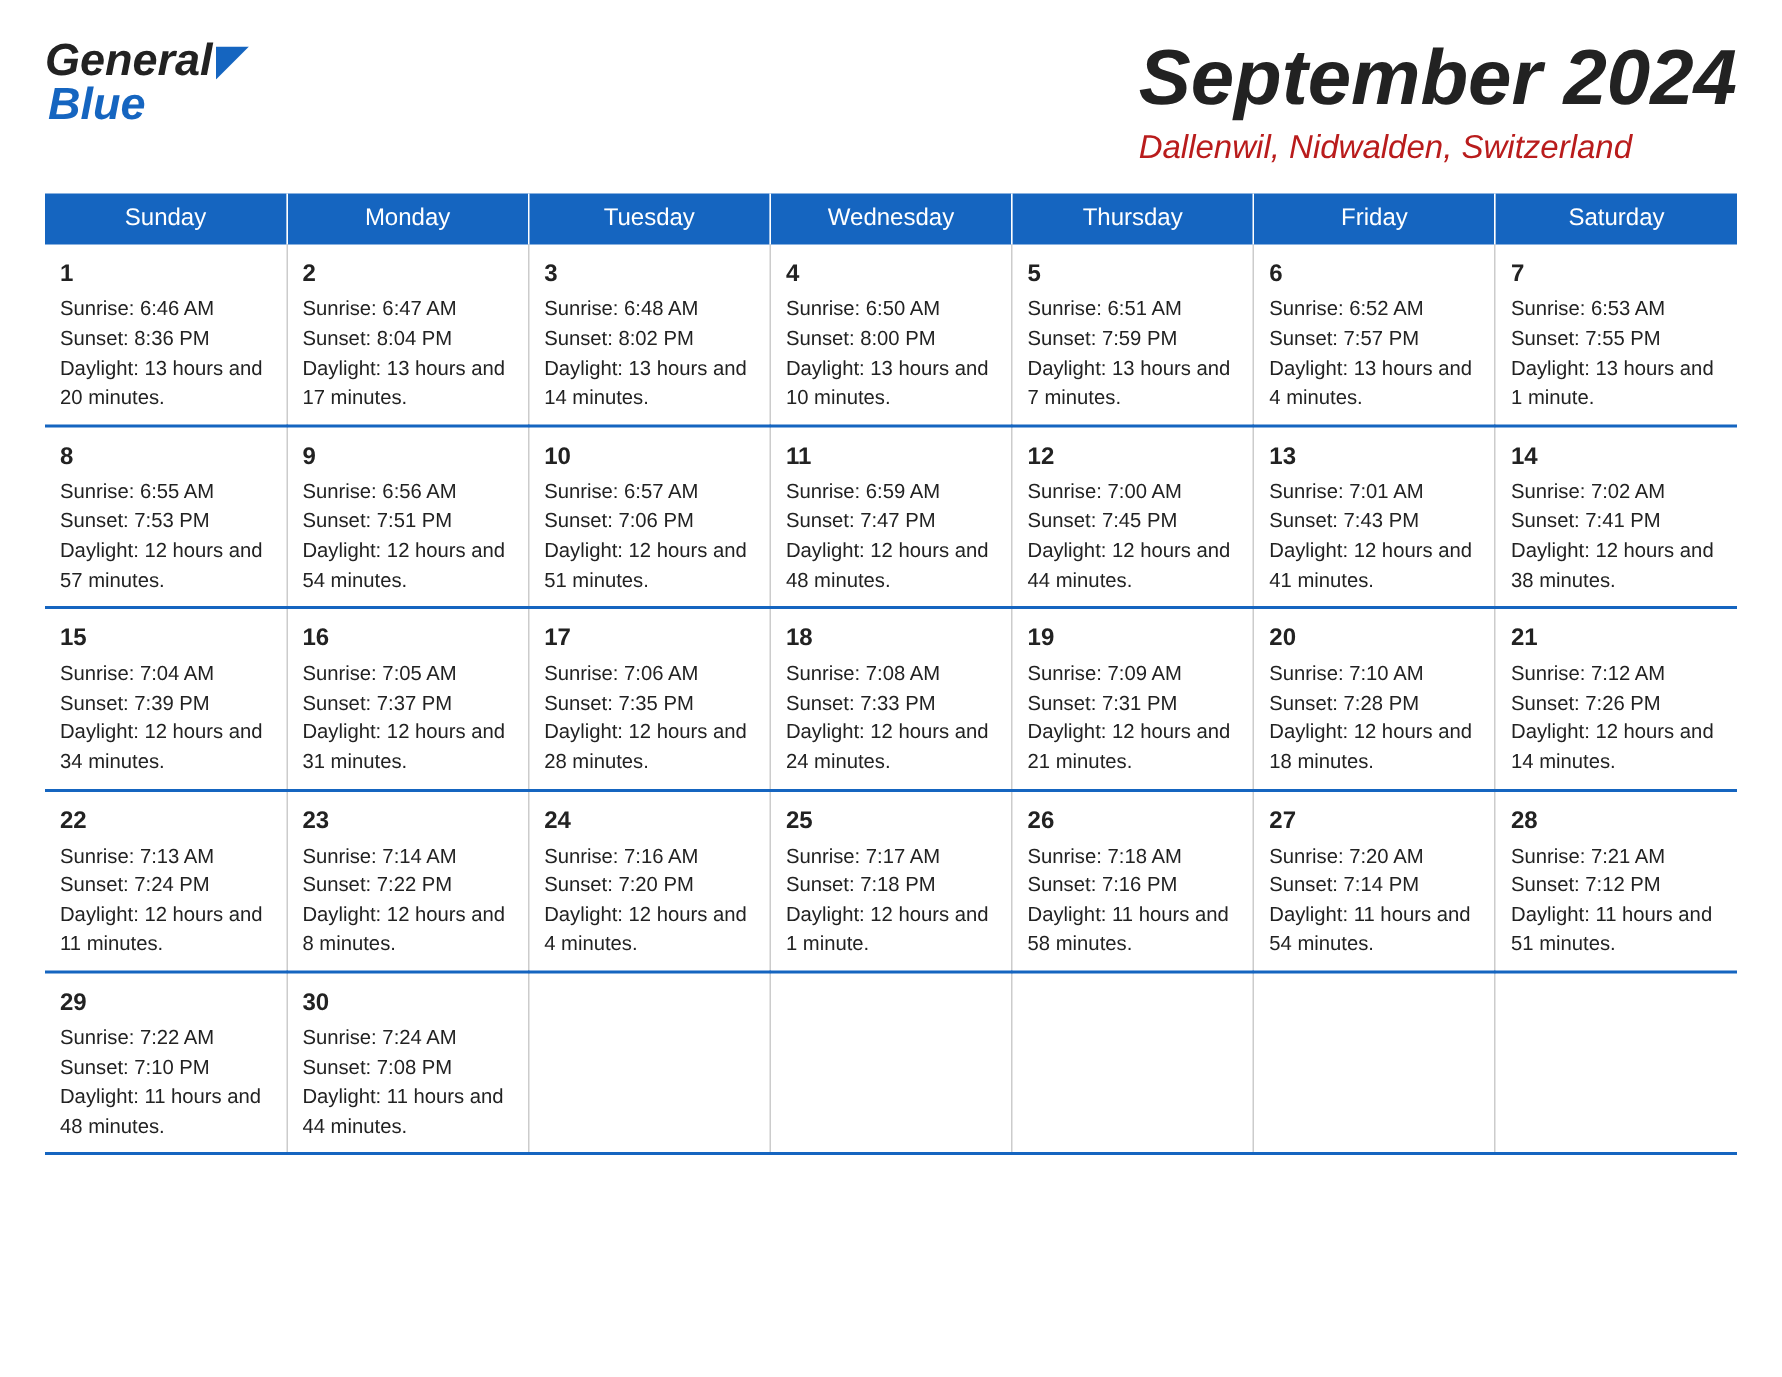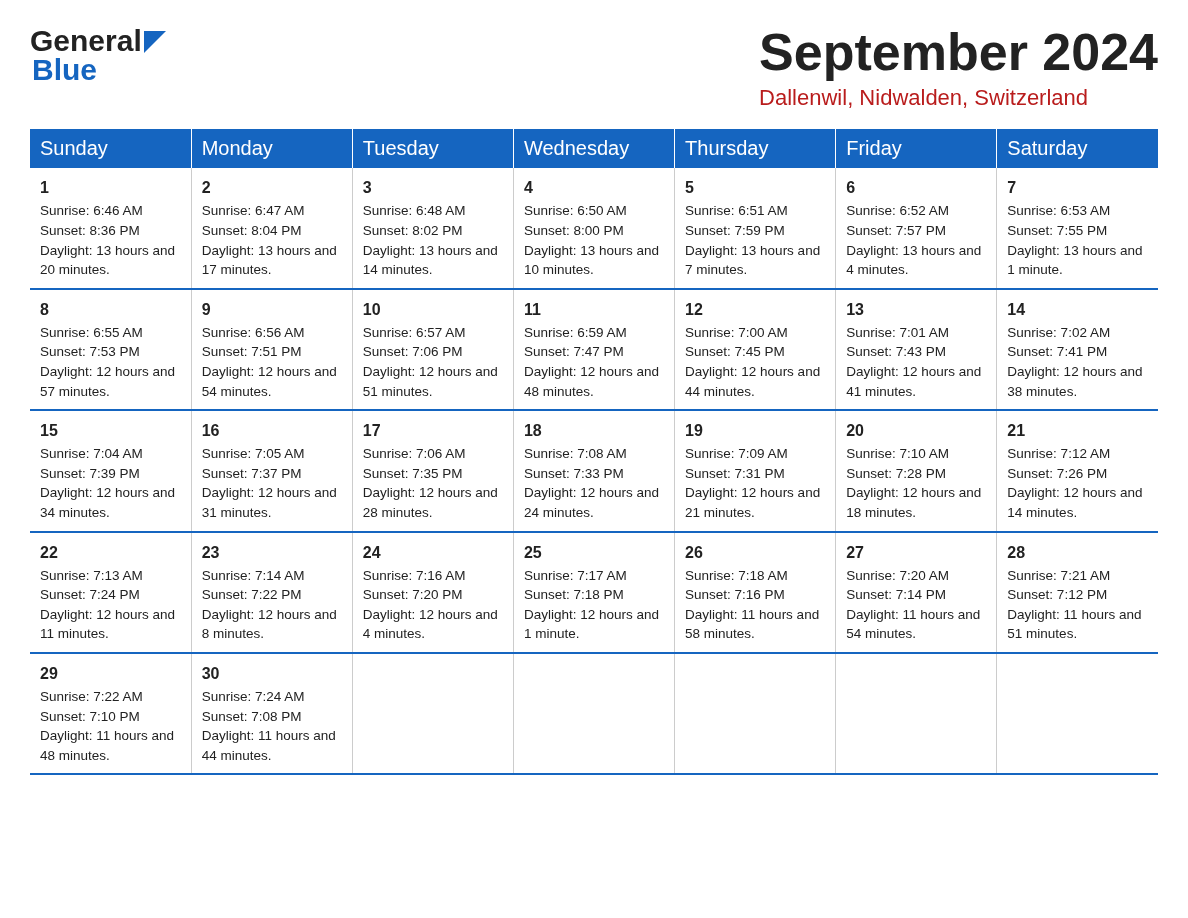--- a/index.html
+++ b/index.html
@@ -11,20 +11,21 @@
       min-height: 918px;
     }
     .page {
       padding: 24px 30px 30px 30px;
     }
     .header {
       display: flex;
       justify-content: space-between;
       align-items: flex-start;
       margin-bottom: 18px;
+      font-style: italic;
     }
     .title-block {
       text-align: left;
     }
     .calendar-title {
       font-size: 52px;
       font-weight: bold;
       color: #222;
       line-height: 1.1;
     }
@@ -34,24 +35,24 @@
       margin-top: 4px;
     }
     table {
       width: 100%;
       border-collapse: collapse;
       table-layout: fixed;
     }
     thead tr th {
       background: #1565c0;
       color: #fff;
-      font-size: 20px;
+      font-size: 16px;
       font-weight: normal;
       padding: 8px 10px;
-      text-align: left;
+      text-align: center;
       border-right: 1px solid #fff;
     }
     thead tr th:last-child {
       border-right: none;
     }
     tbody tr {
       border-bottom: 2px solid #1565c0;
     }
     tbody tr td {
       vertical-align: top;

